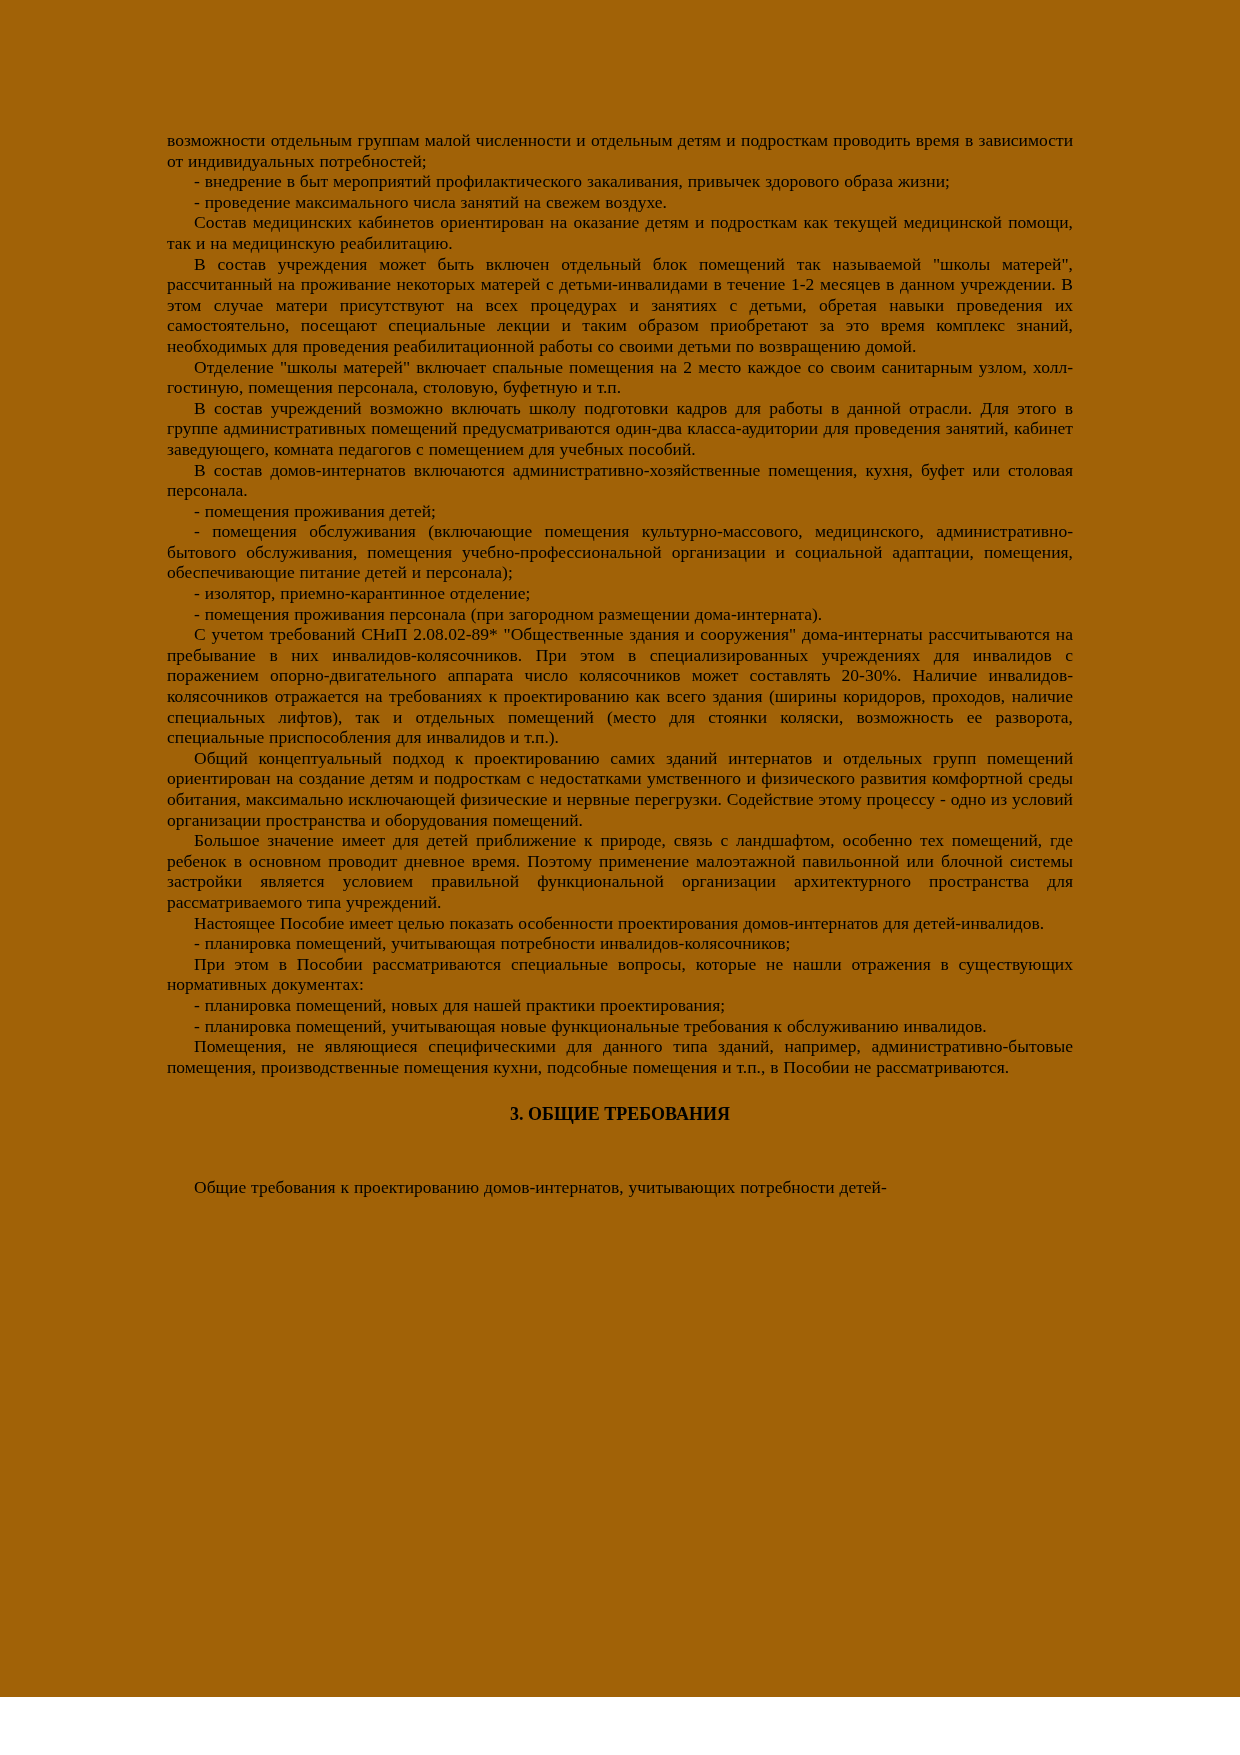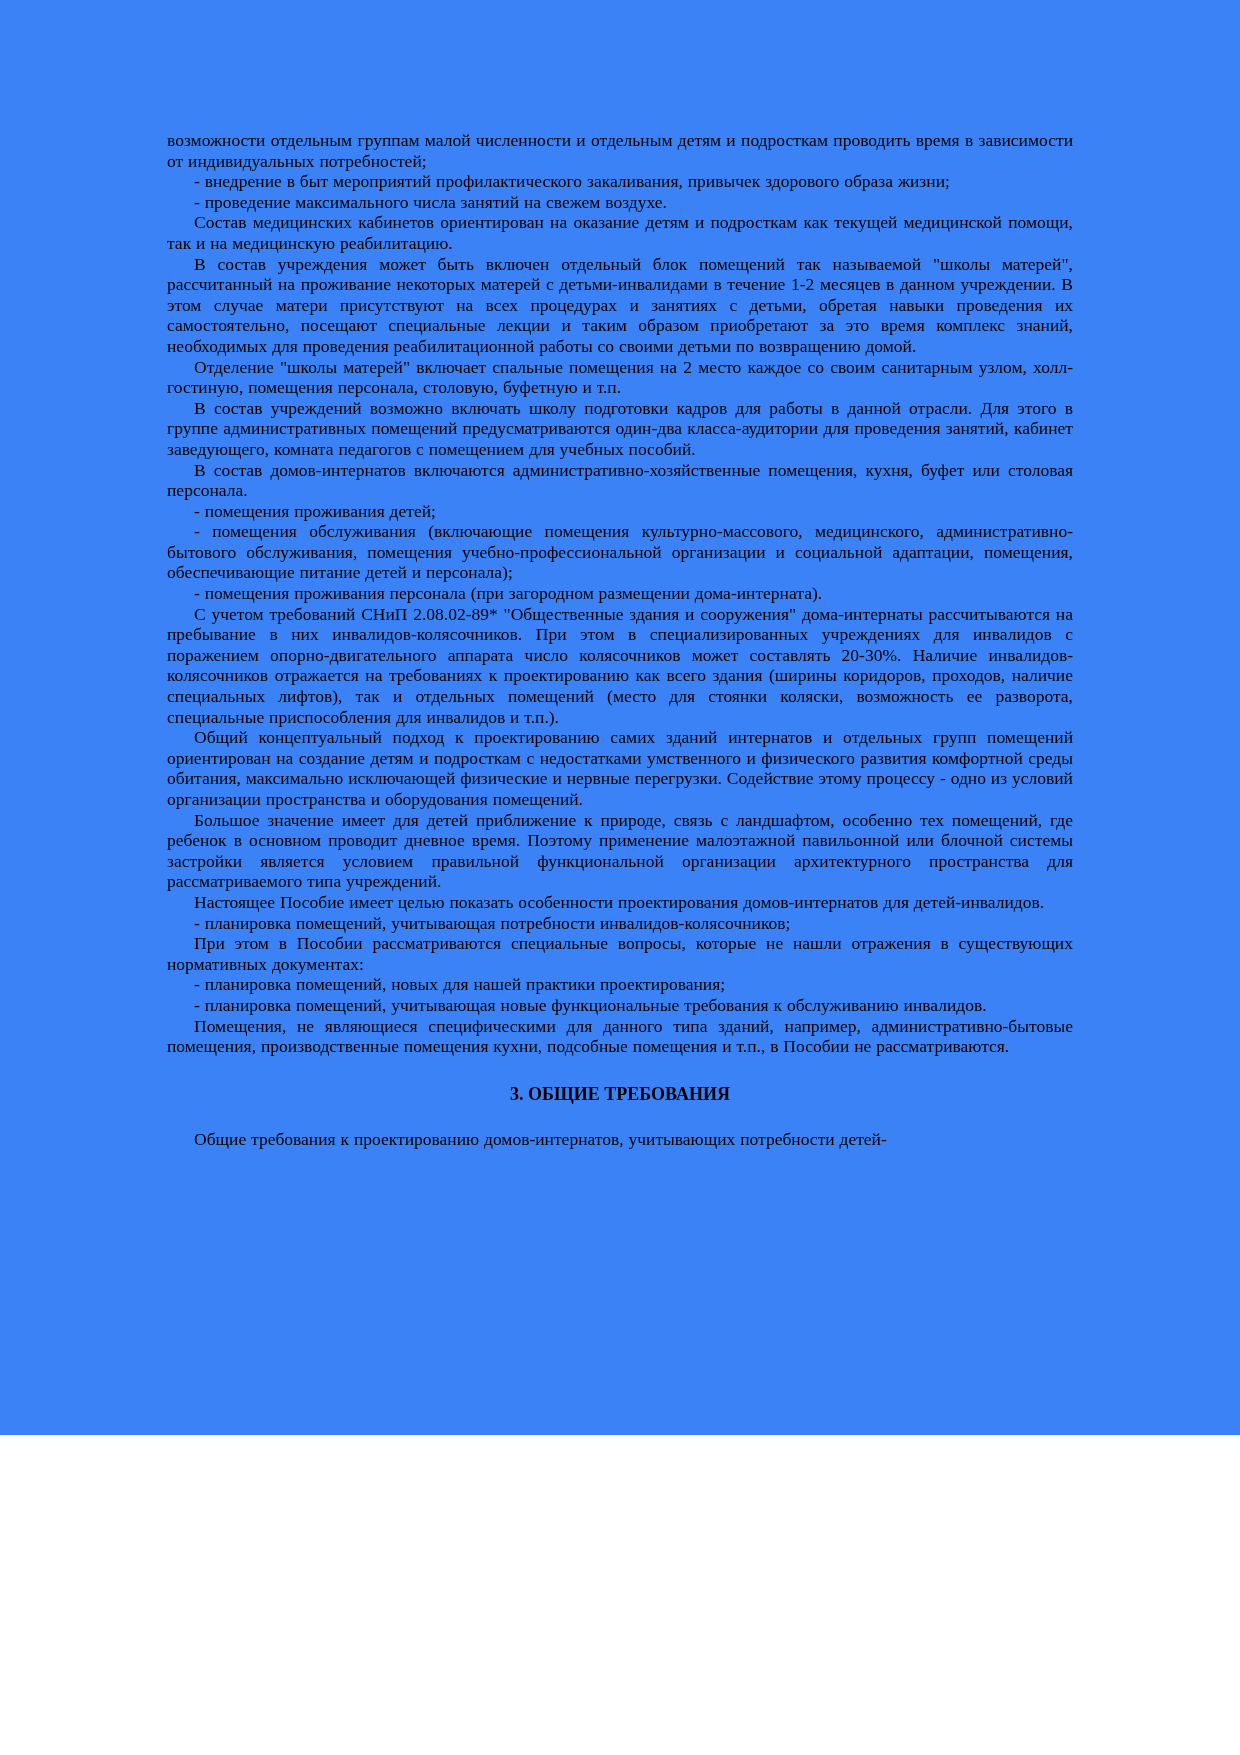--- a/index.html
+++ b/index.html
@@ -9,38 +9,38 @@
   body {
     width: 1240px;
     height: 1755px;
     background: #ffffff;
     color: #000000;
     font-family: "Liberation Serif", "DejaVu Serif", serif;
   }
   .page {
     box-sizing: border-box;
     width: 1240px;
-    height: 1435px;
+    height: 1697px;
     padding: 130px 167px 60px 167px;
     overflow: hidden;
-    background: #3b82f6;
+    background: #a16207;
   }
   .content p.paragraph {
     margin: 0;
     font-size: 17.5px;
     line-height: 20.6px;
     text-align: justify;
     text-indent: 27px;
     word-spacing: 0.5px;
   }
   .content p.paragraph.no-indent {
     text-indent: 0;
   }
   .content h2.heading {
-    margin: 27px 0 24px 0;
+    margin: 27px 0 52px 0;
     font-size: 18px;
     line-height: 21px;
     font-weight: bold;
     text-align: center;
     text-indent: 0;
   }
 </style>
 </head>
 <body style="background: rgb(255, 255, 255); color: rgb(0, 0, 0);">
 
@@ -49,20 +49,21 @@
       <p class="paragraph no-indent">возможности отдельным группам малой численности и отдельным детям и подросткам проводить время в зависимости от индивидуальных потребностей;</p>
       <p class="paragraph">- внедрение в быт мероприятий профилактического закаливания, привычек здорового образа жизни;</p>
       <p class="paragraph">- проведение максимального числа занятий на свежем воздухе.</p>
       <p class="paragraph">Состав медицинских кабинетов ориентирован на оказание детям и подросткам как текущей медицинской помощи, так и на медицинскую реабилитацию.</p>
       <p class="paragraph">В состав учреждения может быть включен отдельный блок помещений так называемой "школы матерей", рассчитанный на проживание некоторых матерей с детьми-инвалидами в течение 1-2 месяцев в данном учреждении. В этом случае матери присутствуют на всех процедурах и занятиях с детьми, обретая навыки проведения их самостоятельно, посещают специальные лекции и таким образом приобретают за это время комплекс знаний, необходимых для проведения реабилитационной работы со своими детьми по возвращению домой.</p>
       <p class="paragraph">Отделение "школы матерей" включает спальные помещения на 2 место каждое со своим санитарным узлом, холл-гостиную, помещения персонала, столовую, буфетную и т.п.</p>
       <p class="paragraph">В состав учреждений возможно включать школу подготовки кадров для работы в данной отрасли. Для этого в группе административных помещений предусматриваются один-два класса-аудитории для проведения занятий, кабинет заведующего, комната педагогов с помещением для учебных пособий.</p>
       <p class="paragraph">В состав домов-интернатов включаются административно-хозяйственные помещения, кухня, буфет или столовая персонала.</p>
       <p class="paragraph">- помещения проживания детей;</p>
       <p class="paragraph">- помещения обслуживания (включающие помещения культурно-массового, медицинского, административно-бытового обслуживания, помещения учебно-профессиональной организации и социальной адаптации, помещения, обеспечивающие питание детей и персонала);</p>
+      <p class="paragraph">- изолятор, приемно-карантинное отделение;</p>
       <p class="paragraph">- помещения проживания персонала (при загородном размещении дома-интерната).</p>
       <p class="paragraph">С учетом требований СНиП 2.08.02-89* "Общественные здания и сооружения" дома-интернаты рассчитываются на пребывание в них инвалидов-колясочников. При этом в специализированных учреждениях для инвалидов с поражением опорно-двигательного аппарата число колясочников может составлять 20-30%. Наличие инвалидов-колясочников отражается на требованиях к проектированию как всего здания (ширины коридоров, проходов, наличие специальных лифтов), так и отдельных помещений (место для стоянки коляски, возможность ее разворота, специальные приспособления для инвалидов и т.п.).</p>
       <p class="paragraph">Общий концептуальный подход к проектированию самих зданий интернатов и отдельных групп помещений ориентирован на создание детям и подросткам с недостатками умственного и физического развития комфортной среды обитания, максимально исключающей физические и нервные перегрузки. Содействие этому процессу - одно из условий организации пространства и оборудования помещений.</p>
       <p class="paragraph">Большое значение имеет для детей приближение к природе, связь с ландшафтом, особенно тех помещений, где ребенок в основном проводит дневное время. Поэтому применение малоэтажной павильонной или блочной системы застройки является условием правильной функциональной организации архитектурного пространства для рассматриваемого типа учреждений.</p>
       <p class="paragraph">Настоящее Пособие имеет целью показать особенности проектирования домов-интернатов для детей-инвалидов.</p>
       <p class="paragraph">- планировка помещений, учитывающая потребности инвалидов-колясочников;</p>
       <p class="paragraph">При этом в Пособии рассматриваются специальные вопросы, которые не нашли отражения в существующих нормативных документах:</p>
       <p class="paragraph">- планировка помещений, новых для нашей практики проектирования;</p>
       <p class="paragraph">- планировка помещений, учитывающая новые функциональные требования к обслуживанию инвалидов.</p>
       <p class="paragraph">Помещения, не являющиеся специфическими для данного типа зданий, например, административно-бытовые помещения, производственные помещения кухни, подсобные помещения и т.п., в Пособии не рассматриваются.</p>

